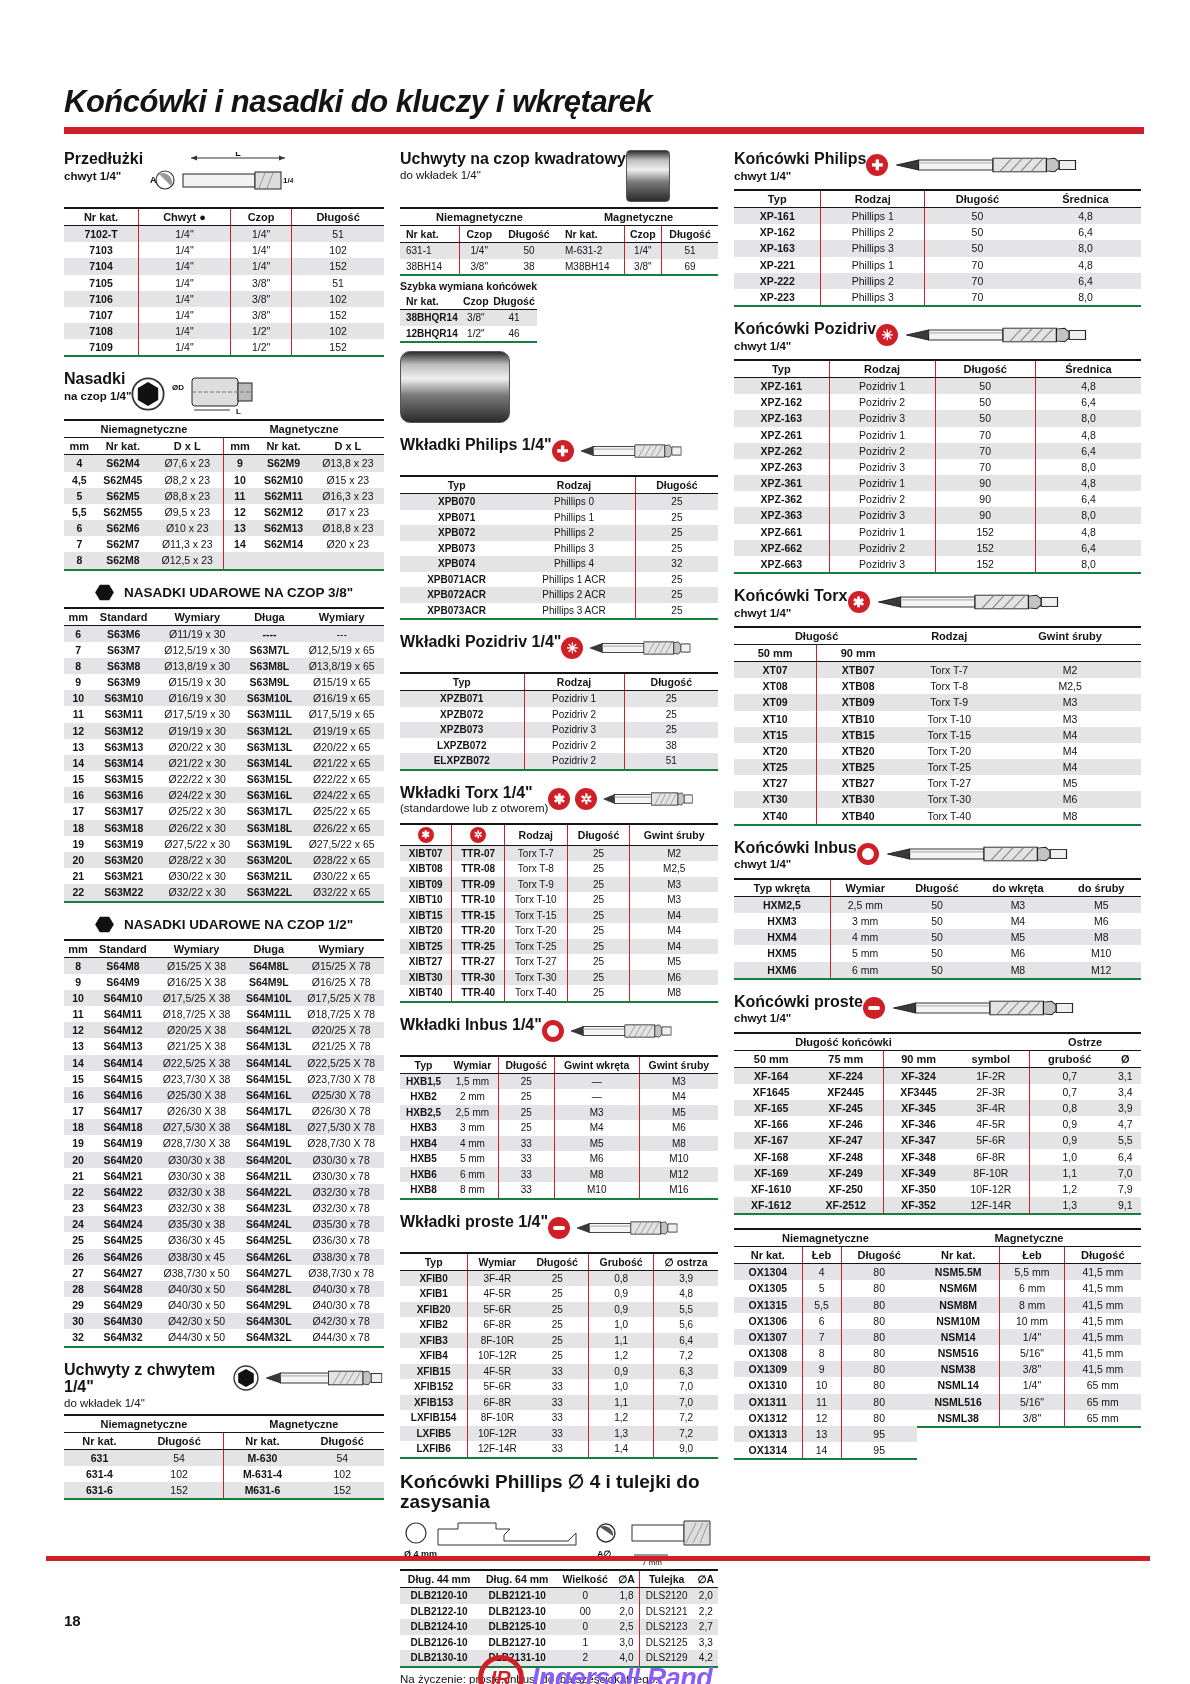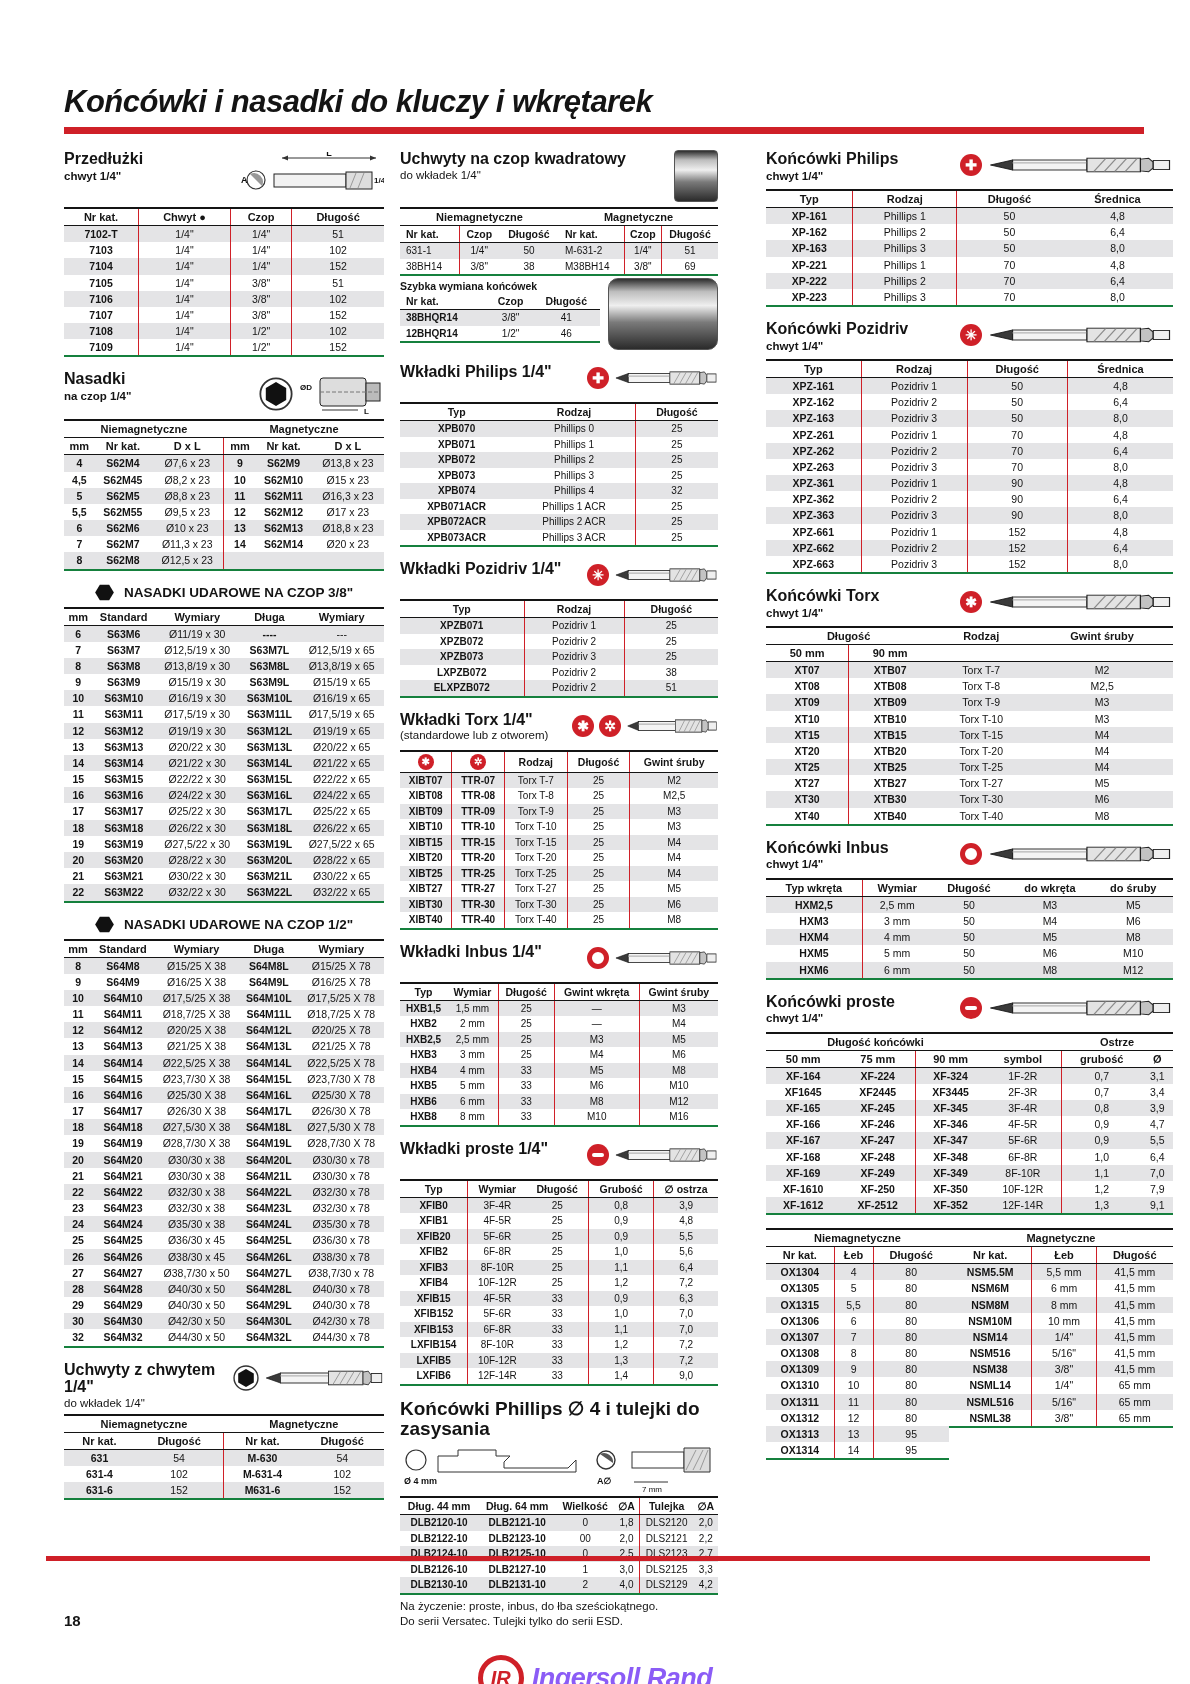--- a/index.html
+++ b/index.html
@@ -8,23 +8,23 @@
     width:1190px; height:1684px; position:relative;
     font-family:"Liberation Sans", sans-serif; color:#141414;
     overflow:hidden;
   }
   .page { padding:84px 46px 0 64px; }
   .main-title { font-size:31px; font-weight:bold; font-style:italic; letter-spacing:-0.5px; }
   .title-rule { height:7px; background:#cf2028; margin-top:7px; }
   .cols { display:flex; gap:16px; margin-top:16px; align-items:flex-start; }
   .col-left  { width:320px; flex:none; }
   .col-mid   { width:318px; flex:none; }
-  .col-right { width:407px; flex:none;margin-left:32px; }
+  .col-right { width:407px; flex:none; }
   section { margin-bottom:13px; }
-  .sec-head { display:flex; justify-content:space-between; align-items:flex-start; margin-bottom:5px; min-height:34px; }
+  .sec-head { display:flex; align-items:flex-start; margin-bottom:5px; min-height:34px; }
   .sec-title { font-size:16px; font-weight:bold; line-height:1.1; }
   .sec-sub { font-size:11.5px; font-weight:bold; margin-top:2px; }
   .sec-note { font-size:11.5px; margin-top:1px; }
   .ill-wrap { display:flex; align-items:center; gap:5px; margin-top:4px; }
 
   
   table.ctab { border-collapse:collapse; width:100%; font-size:10.5px;
     border-top:2px solid #141414; border-bottom:2px solid #15803d; }
   .col-mid table.ctab { font-size:10px; }
   table.ctab.notop { border-top:none; }
@@ -52,21 +52,21 @@
 
   .bit { flex:none; }
   .photo { background:linear-gradient(180deg,#2e2e2e 0%,#bdbdbd 18%,#efefef 38%,#7a7a7a 62%,#2b2b2b 100%);
     border:1px solid #555; border-radius:4px; }
   .drawing { display:block; margin:2px 0 2px; }
   .notes { font-size:11.5px; line-height:1.3; margin-top:4px; }
 
   .twocol { display:flex; gap:0; align-items:flex-start; }
   .twocol > div { flex:1; }
 
-  .szybka-row { display:flex; gap:8px; align-items:flex-start; margin-top:2px; }
+  .szybka-row { display:flex; gap:8px; align-items:flex-start; margin-top:2px;flex-direction:column; }
   .szybka-title { font-size:10.5px; font-weight:bold; margin:2px 0 1px; }
 
   
   .foot-rule { position:absolute; left:46px; right:40px; top:1556px; height:5px; background:#cf2028; }
   .brand { position:absolute; top:1655px; left:0; right:0; display:flex; align-items:center;
     justify-content:center; gap:8px; }
   .brand-circle { width:46px; height:46px; border-radius:50%; border:5px solid #cf2028;
     display:flex; align-items:center; justify-content:center; color:#cf2028;
     font-weight:bold; font-style:italic; font-size:20px; }
   .brand-name { color:#8b5cf6; font-size:27px; font-weight:bold; font-style:italic; letter-spacing:-0.5px; }

